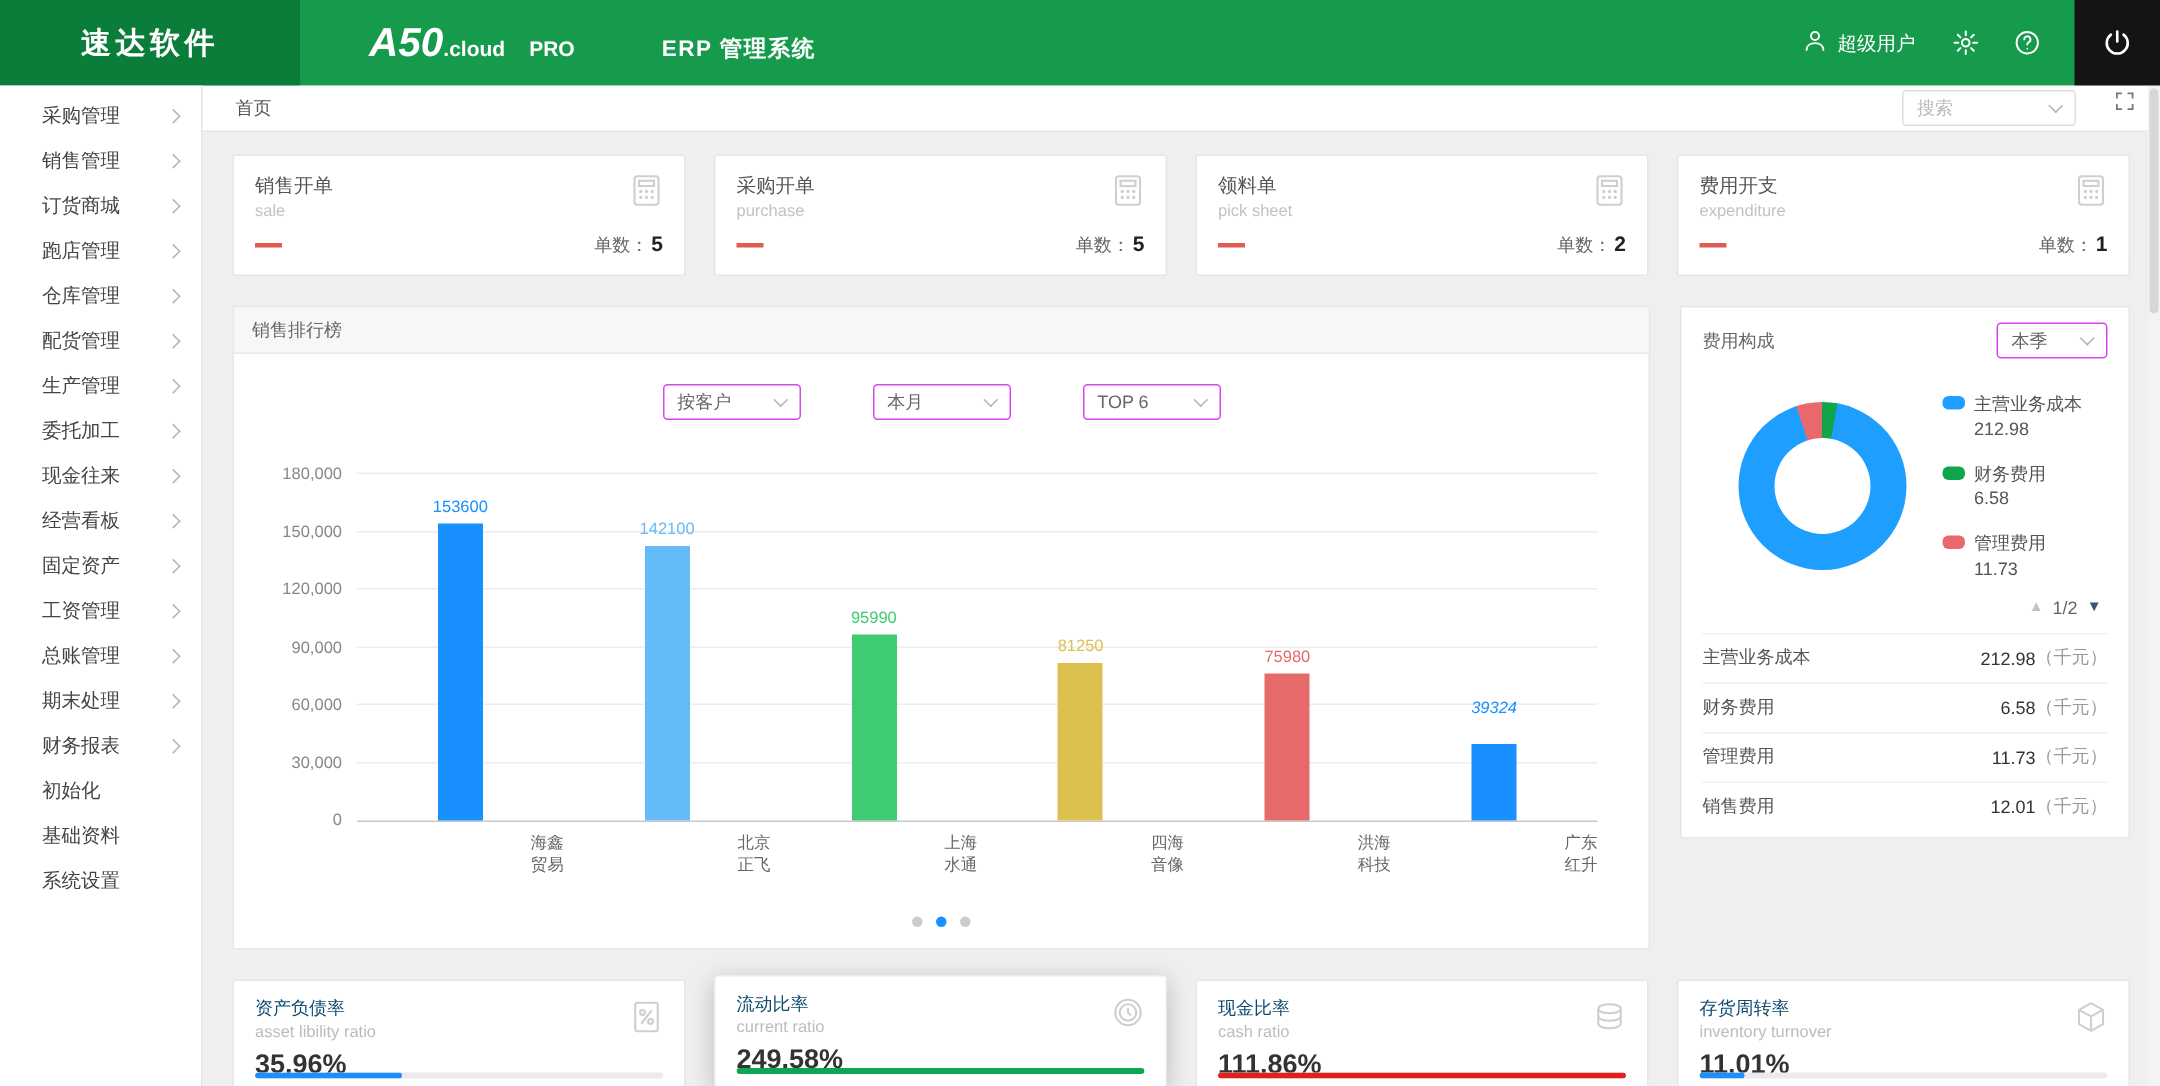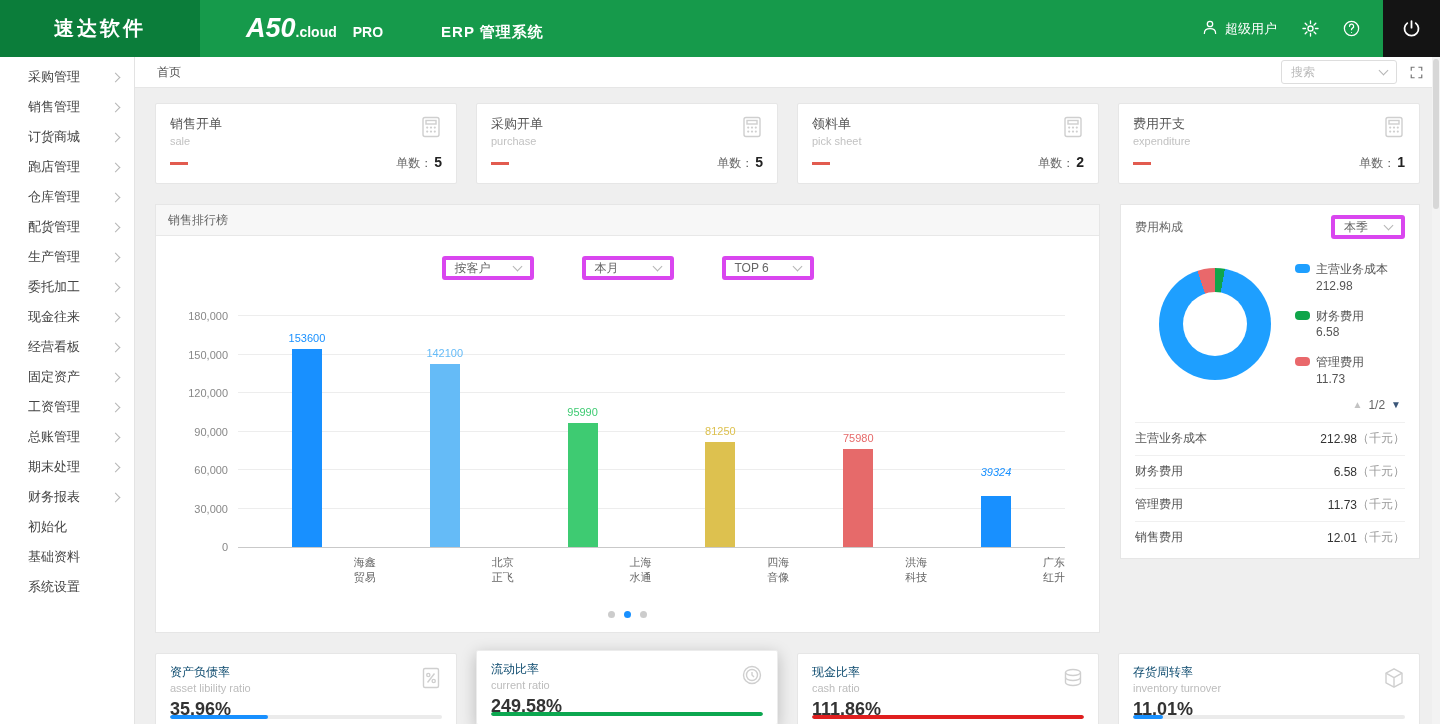--- a/index.html
+++ b/index.html
@@ -21,41 +21,41 @@
 .main{display:flex;height:667px}
 .sidebar{width:135px;background:#fff;border-right:1px solid #e3e3e3;padding-top:5px;overflow:hidden}
 .side-item{height:30px;display:flex;align-items:center;padding:0 15px 0 28px;color:#444;font-size:13px;cursor:pointer}
 .chev{width:7px;height:7px;border-right:1px solid #b5b5b5;border-bottom:1px solid #b5b5b5;display:inline-block}
 .chev-down{transform:rotate(45deg);margin-top:-4px}
 .chev-right{transform:rotate(-45deg)}
 .side-item .chev{margin-left:auto}
 .content{flex:1;display:flex;flex-direction:column;overflow:hidden}
 .crumbbar{height:31px;background:#fff;border-bottom:1px solid #e6e6e6;display:flex;align-items:center;padding:0 16px 0 22px}
 .crumb{font-size:12px;color:#555;cursor:pointer}
-.crumb-right{margin-left:auto;display:flex;align-items:center;gap:12px}
+.crumb-right{margin-left:auto;display:flex;align-items:flex-start;gap:25px}
 .search-sel{width:116px;height:24px;border:1px solid #ddd;border-radius:3px;background:#fff;display:flex;align-items:center;padding:0 9px;color:#bbb;font-size:12px;cursor:pointer}
 .search-sel .chev{margin-left:auto}
 .fsbtn{display:flex;align-items:center;cursor:pointer}
 .scrollarea{flex:1;padding:15px 20px 8px;overflow:hidden}
 
 .stat-row{display:grid;grid-template-columns:repeat(4,1fr);gap:19px}
 .stat-card{background:#fff;border:1px solid #e6e6e6;border-radius:2px;height:81px;padding:11px 14px;position:relative}
 .stat-title{font-size:13px;color:#555}
 .stat-sub{font-size:11px;color:#c2c2c2;margin-top:2px}
 .stat-icon{position:absolute;top:11px;right:13px}
 .stat-bottom{position:absolute;left:14px;right:14px;bottom:11px;display:flex;align-items:center}
 .stat-dash{width:18px;height:3px;background:#e25b4f}
 .stat-count{margin-left:auto;font-size:12px;color:#666}
 .stat-count b{font-size:14px;color:#222;margin-left:2px}
 
 .mid-row{display:flex;gap:20px;margin-top:20px;align-items:flex-start}
 .sales-panel{flex:1;background:#fff;border:1px solid #e6e6e6}
 .panel-head{height:31px;background:#f7f7f7;border-bottom:1px solid #e8e8e8;display:flex;align-items:center;padding:0 12px;font-size:12px;color:#666}
 .filters{display:flex;justify-content:center;gap:48px;margin-top:20px}
-.fsel{width:92px;height:24px;border:4px solid #d946ef;border-radius:3px;display:flex;align-items:center;padding:0 9px;font-size:12px;color:#666;cursor:pointer;background:#fff}
+.fsel{width:92px;height:24px;border:1px solid #d946ef;border-radius:3px;display:flex;align-items:center;padding:0 9px;font-size:12px;color:#666;cursor:pointer;background:#fff}
 .fsel .chev{margin-left:auto}
 .plot{position:relative;height:232px;margin:36px 34px 0 82px;border-bottom:1px solid #c9c9c9}
 .ylabel{position:absolute;right:calc(100% + 10px);transform:translateY(50%);font-size:11px;color:#888;white-space:nowrap}
 .gridline{position:absolute;left:0;right:0;height:1px;background:#ededed}
 .cols{position:absolute;left:0;right:0;top:0;bottom:0;display:flex}
 .col{flex:1;position:relative}
 .bar{position:absolute;left:50%;transform:translateX(-50%);bottom:0;width:30px}
 .bar-val{position:absolute;left:50%;transform:translateX(-50%);font-size:11px;white-space:nowrap}
 .xlabels{display:flex;margin:7px 34px 0 82px}
 .xlabel{flex:1;text-align:right;font-size:11px;color:#666;white-space:pre;line-height:1.35}

